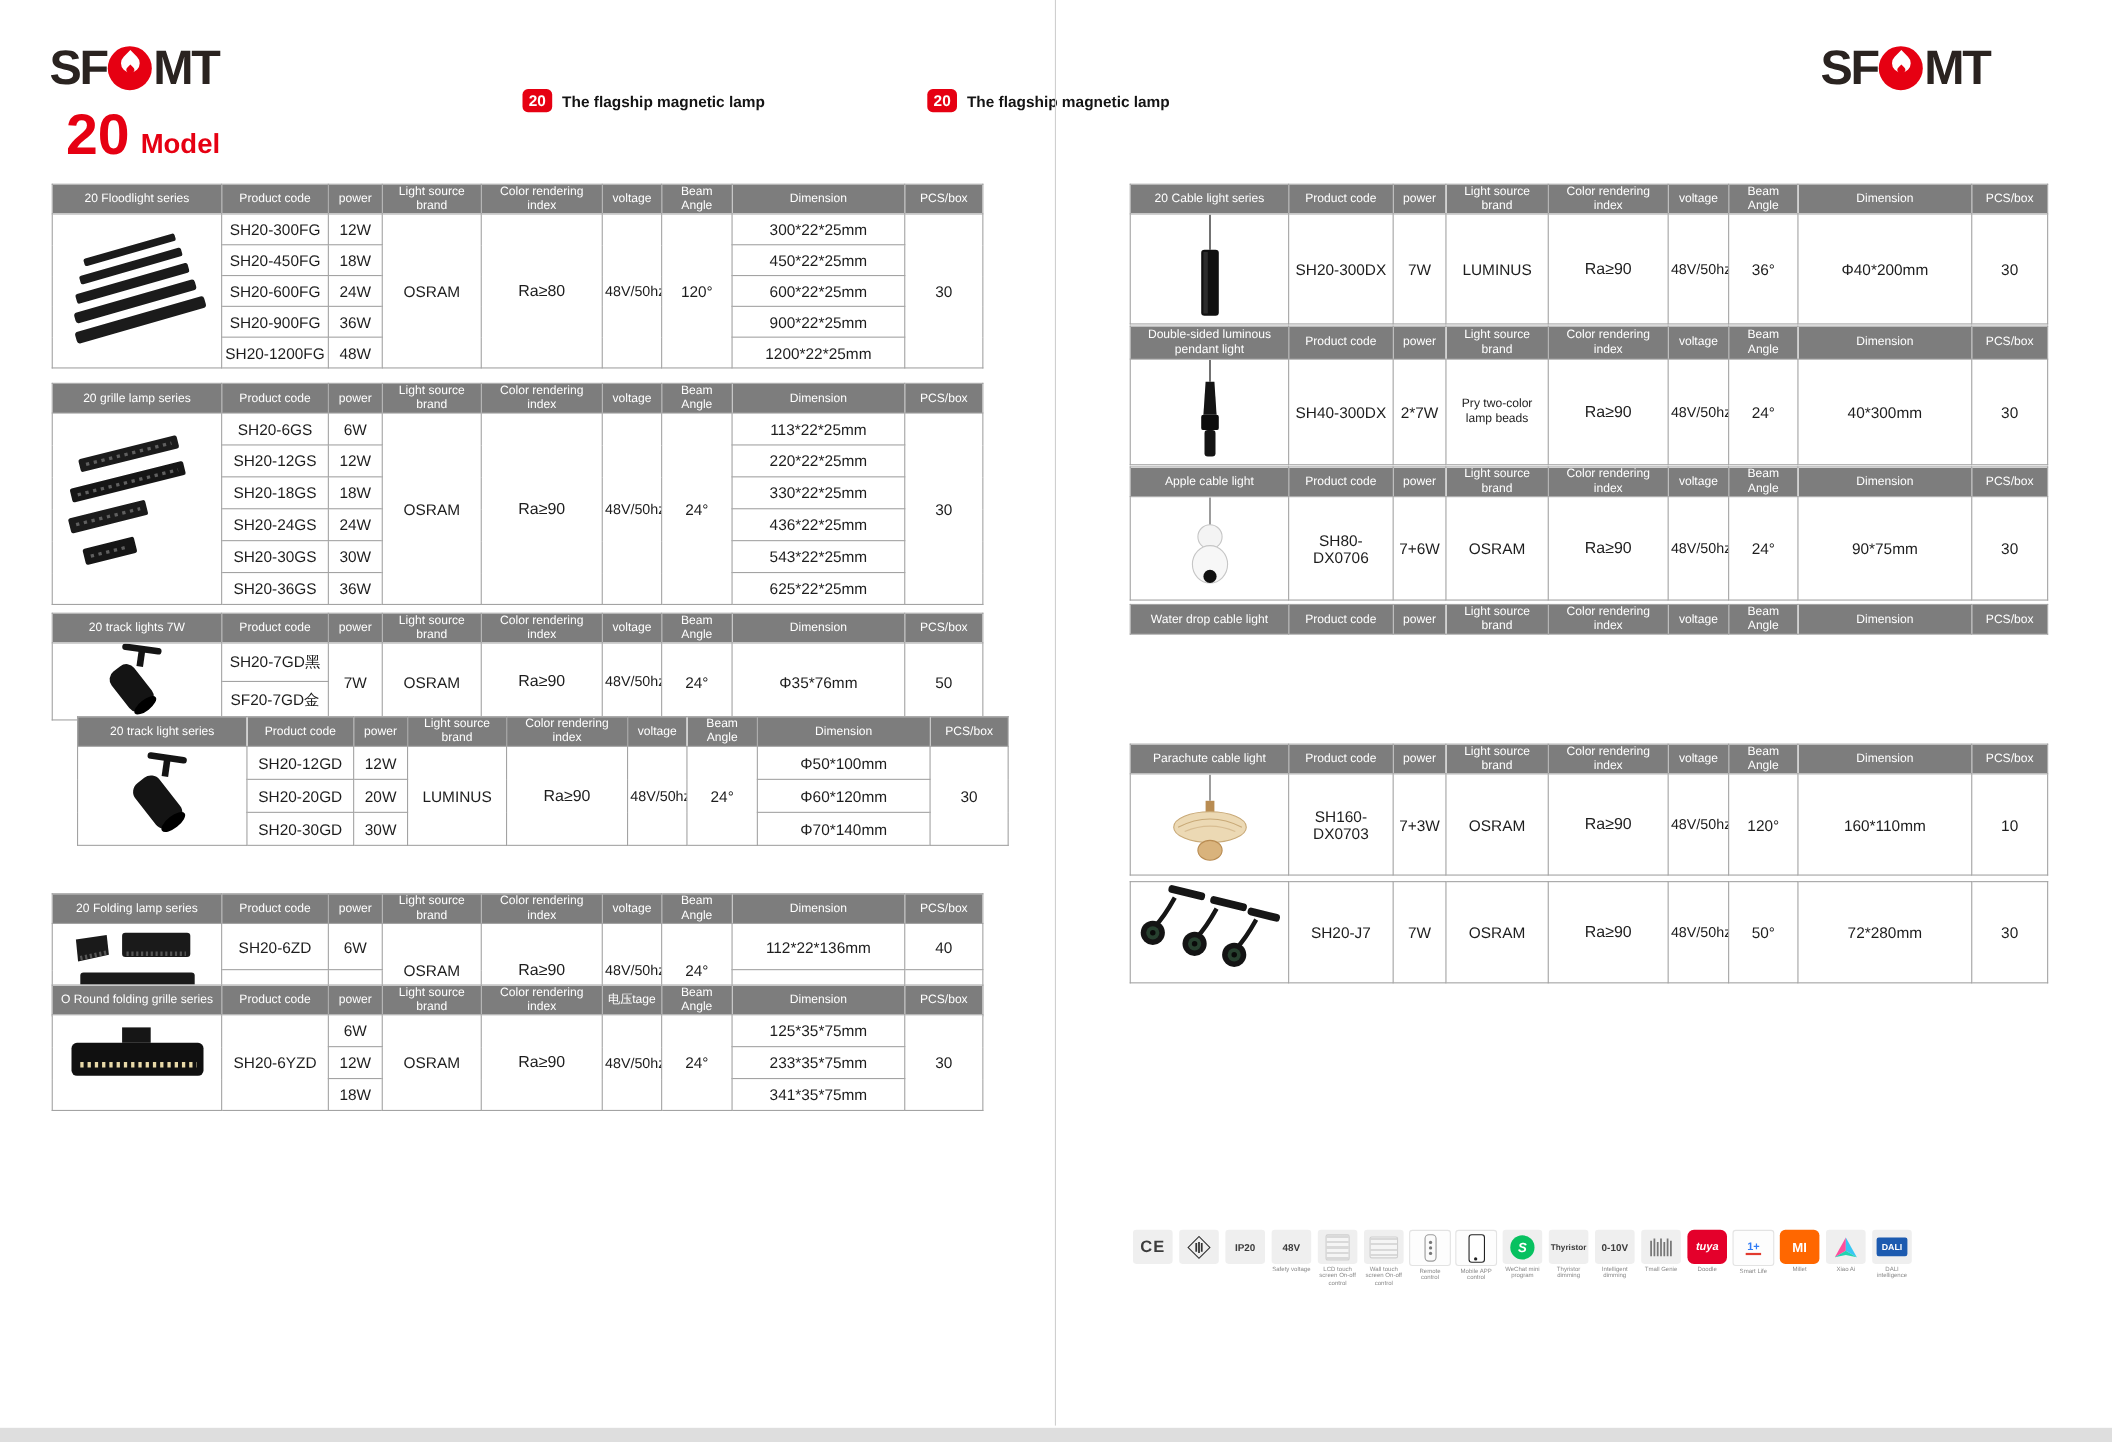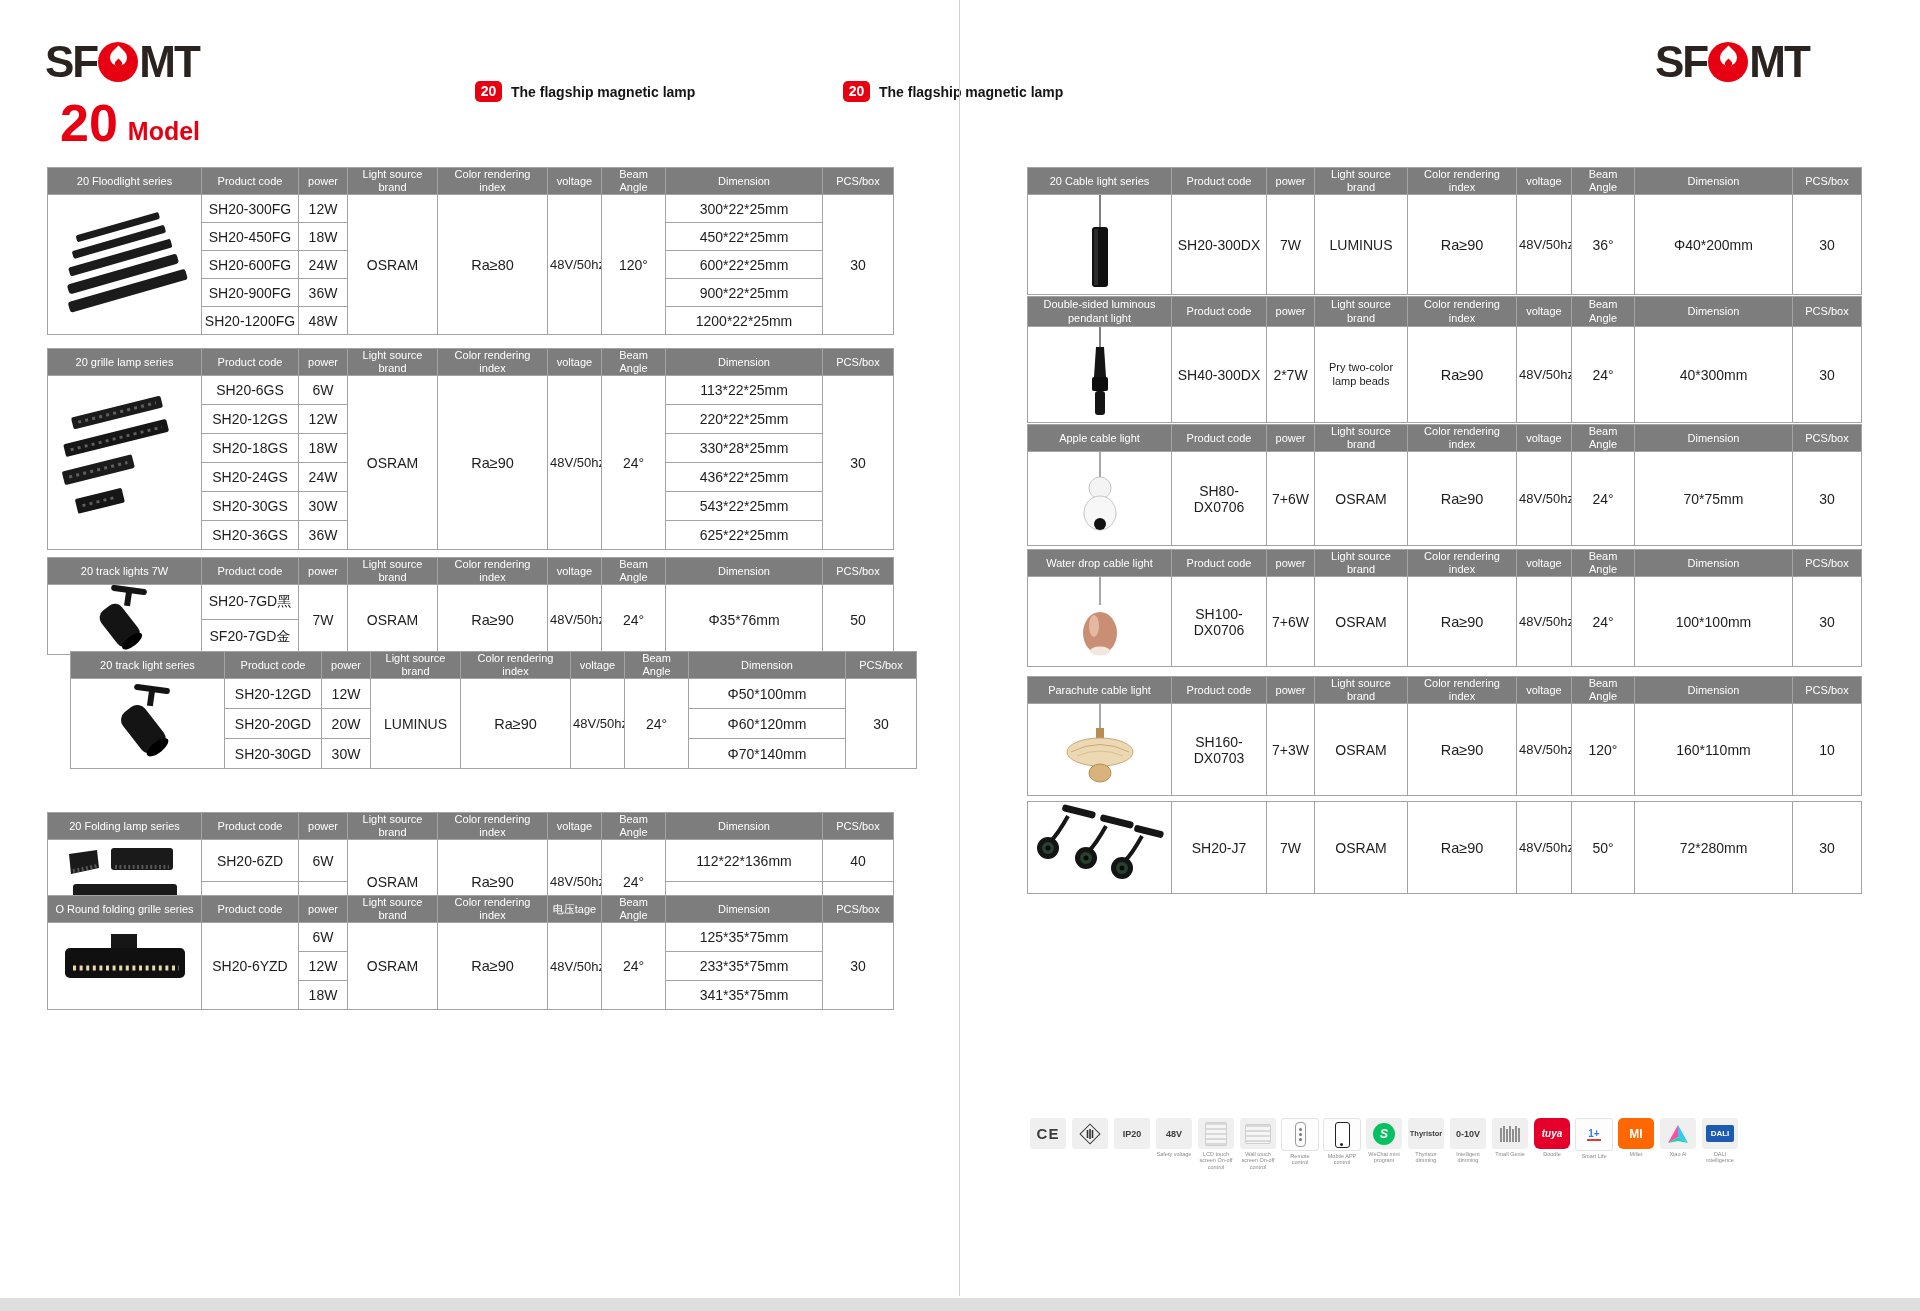--- a/index.html
+++ b/index.html
@@ -205,21 +205,21 @@
       <td rowspan="6">30</td>
     </tr>
     <tr style="height:29px;">
           <td>SH20-12GS</td>
           <td>12W</td>
           <td>220*22*25mm</td>
         </tr>
     <tr style="height:29px;">
           <td>SH20-18GS</td>
           <td>18W</td>
-          <td>330*28*25mm</td>
+          <td>330*22*25mm</td>
         </tr>
     <tr style="height:29px;">
           <td>SH20-24GS</td>
           <td>24W</td>
           <td>436*22*25mm</td>
         </tr>
     <tr style="height:29px;">
           <td>SH20-30GS</td>
           <td>30W</td>
           <td>543*22*25mm</td>
@@ -581,21 +581,21 @@
           <ellipse cx="40" cy="61" rx="16" ry="17" fill="#f7f7f7" stroke="#c6c6c6"></ellipse>
           <circle cx="40" cy="72" r="6" fill="#111"></circle>
         </svg>
       </td>
       <td>SH80-DX0706</td>
       <td>7+6W</td>
       <td>OSRAM</td>
       <td class="cri">Ra≥90</td>
       <td class="small">48V/50hz</td>
       <td>24°</td>
-      <td>70*75mm</td>
+      <td>90*75mm</td>
       <td>30</td>
     </tr>
   </tbody>
     </table>
 
   <table class="spec" style="left:67px;top:549px;width:834px;">
     <colgroup>
         <col style="width:144px">
         <col style="width:95px">
         <col style="width:48px">
@@ -610,38 +610,20 @@
         <tr>
       <th>Water drop cable light</th>
       <th>Product code</th>
       <th>power</th>
       <th>Light source brand</th>
       <th>Color rendering index</th>
       <th>voltage</th>
       <th>Beam Angle</th>
       <th>Dimension</th>
       <th>PCS/box</th>
-    </tr>
-    <tr style="height:90px;">
-      <td class="img">
-        <svg width="80" height="86" viewBox="0 0 80 86">
-          <line x1="40" y1="0" x2="40" y2="28" stroke="#888" stroke-width="1.5"></line>
-          <ellipse cx="40" cy="56" rx="17" ry="21" fill="#c98f74"></ellipse>
-          <ellipse cx="34" cy="49" rx="5" ry="11" fill="#e9c0ab" opacity="0.85"></ellipse>
-          <ellipse cx="40" cy="74" rx="10" ry="4.5" fill="#f2e6df"></ellipse>
-        </svg>
-      </td>
-      <td>SH100-DX0706</td>
-      <td>7+6W</td>
-      <td>OSRAM</td>
-      <td class="cri">Ra≥90</td>
-      <td class="small">48V/50hz</td>
-      <td>24°</td>
-      <td>100*100mm</td>
-      <td>30</td>
     </tr>
   </tbody>
     </table>
 
   <table class="spec" style="left:67px;top:676px;width:834px;">
     <colgroup>
         <col style="width:144px">
         <col style="width:95px">
         <col style="width:48px">
         <col style="width:93px">

